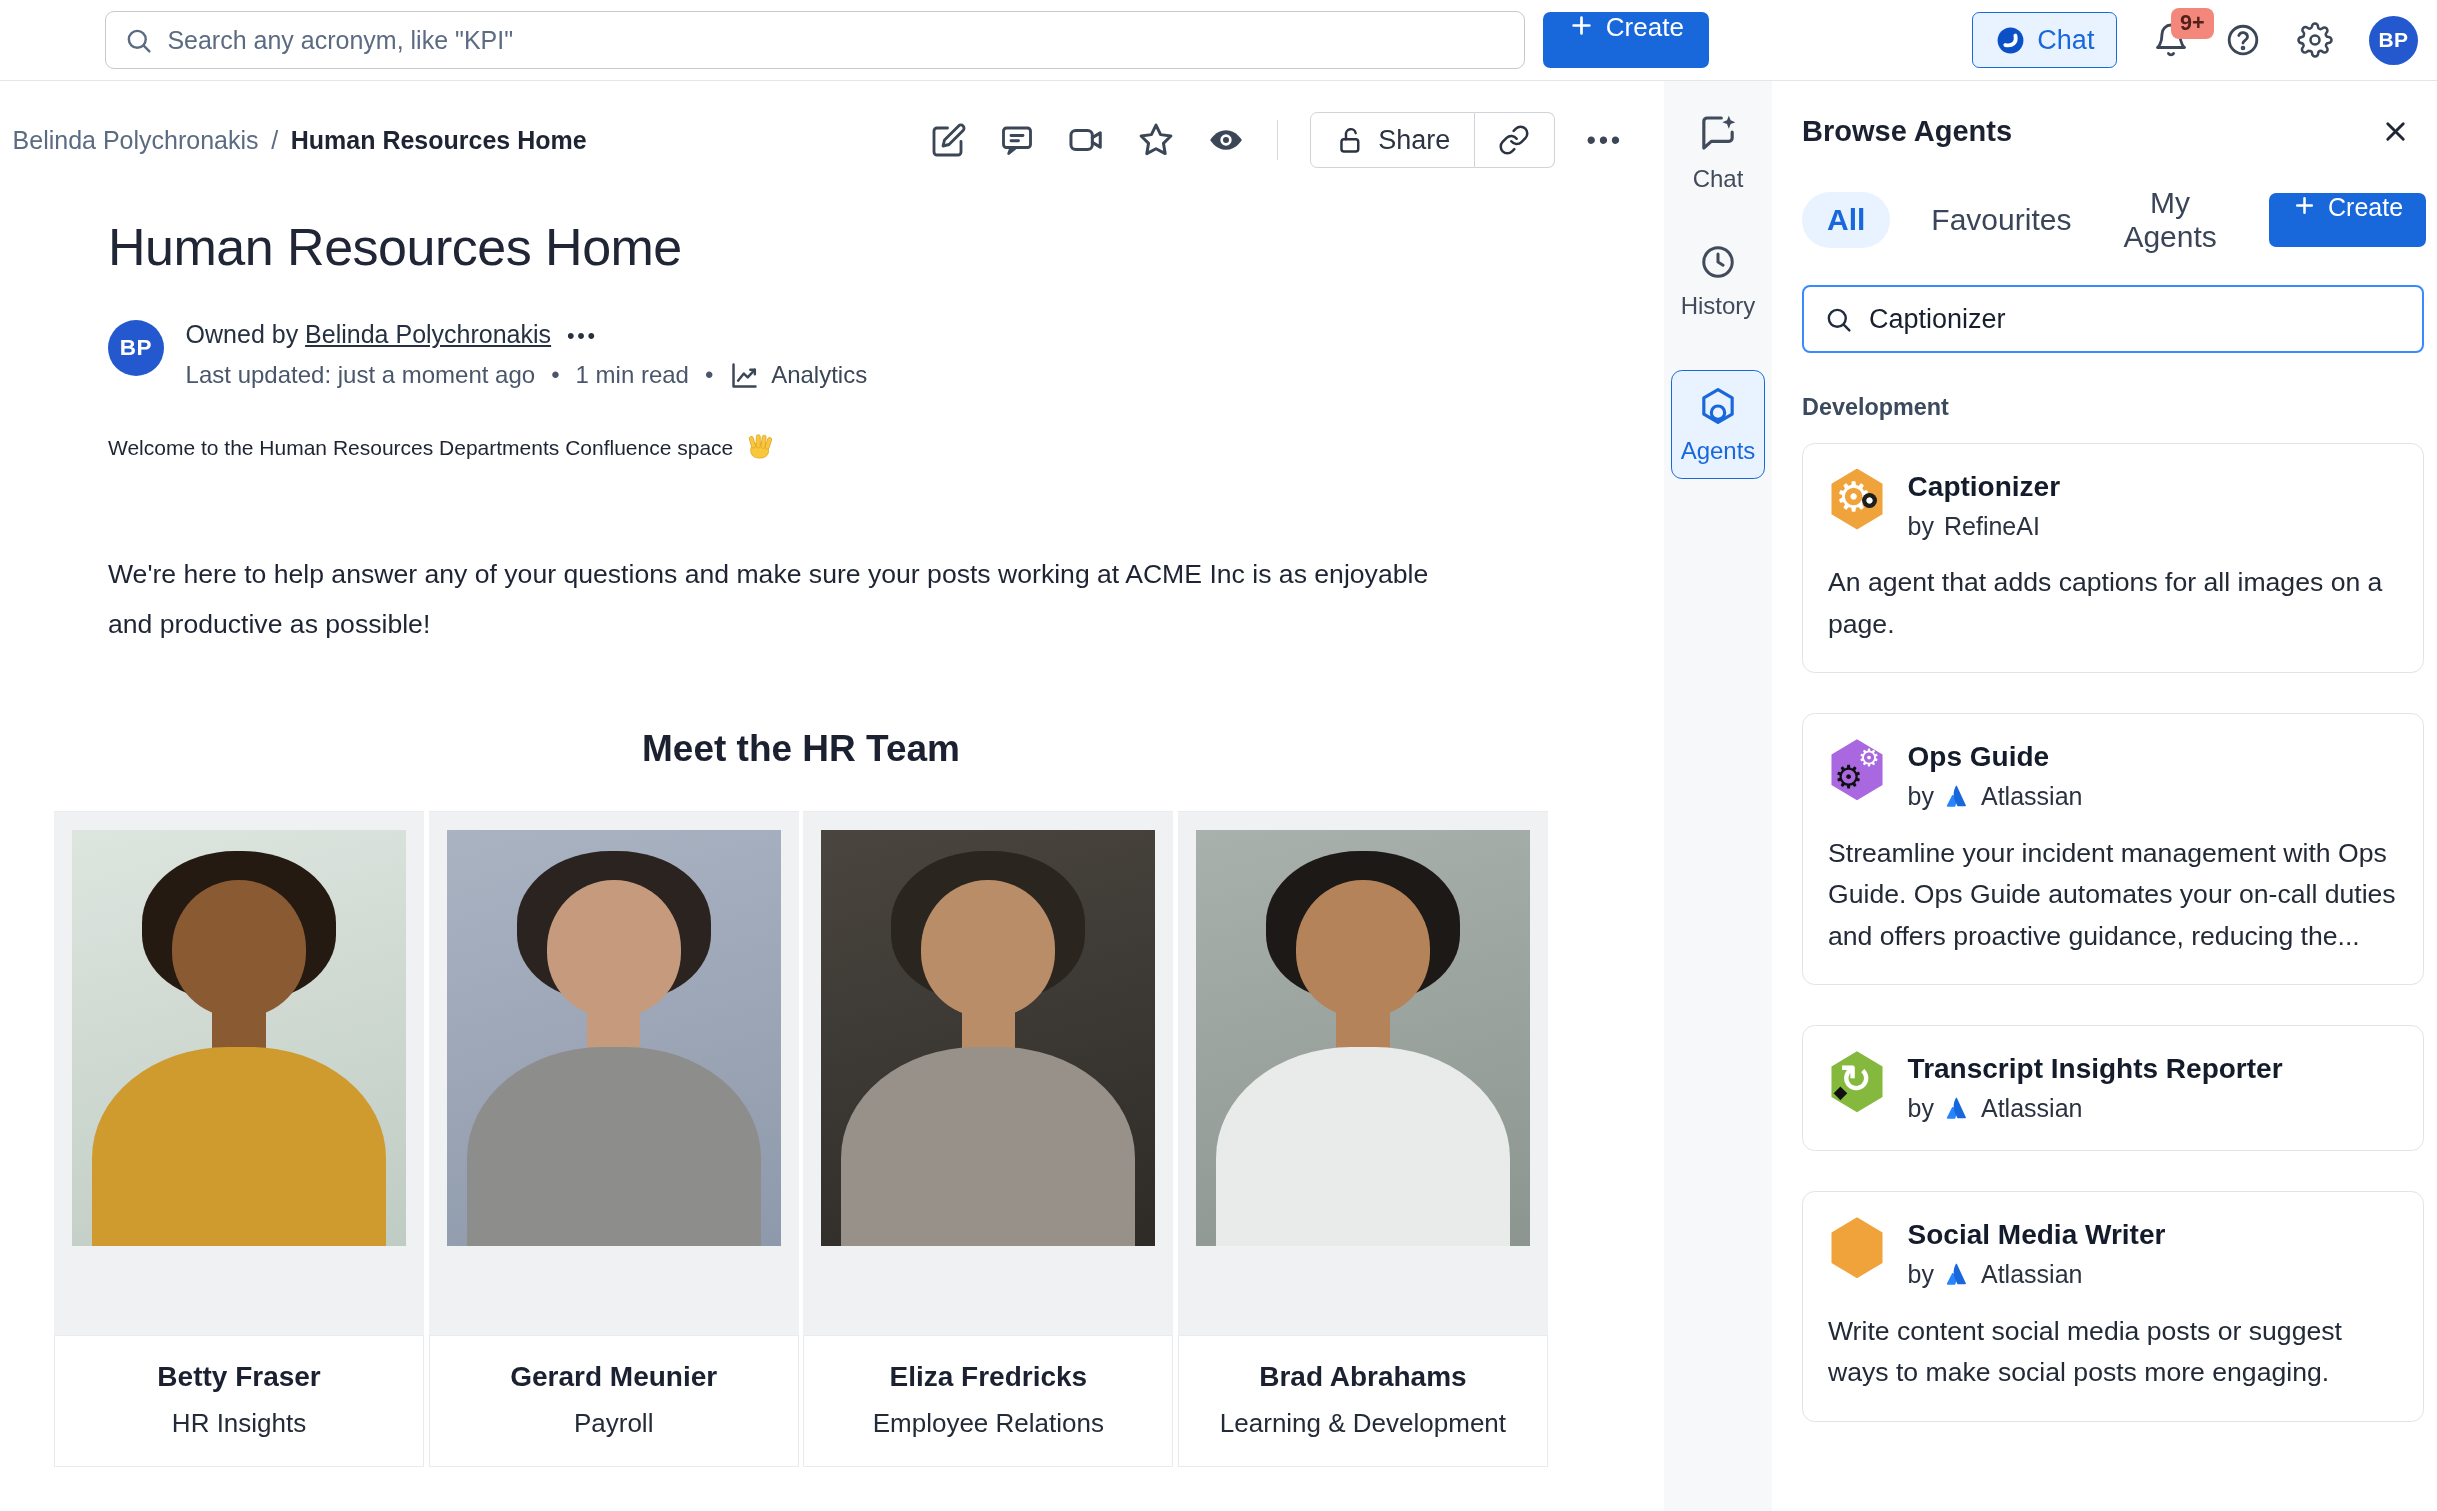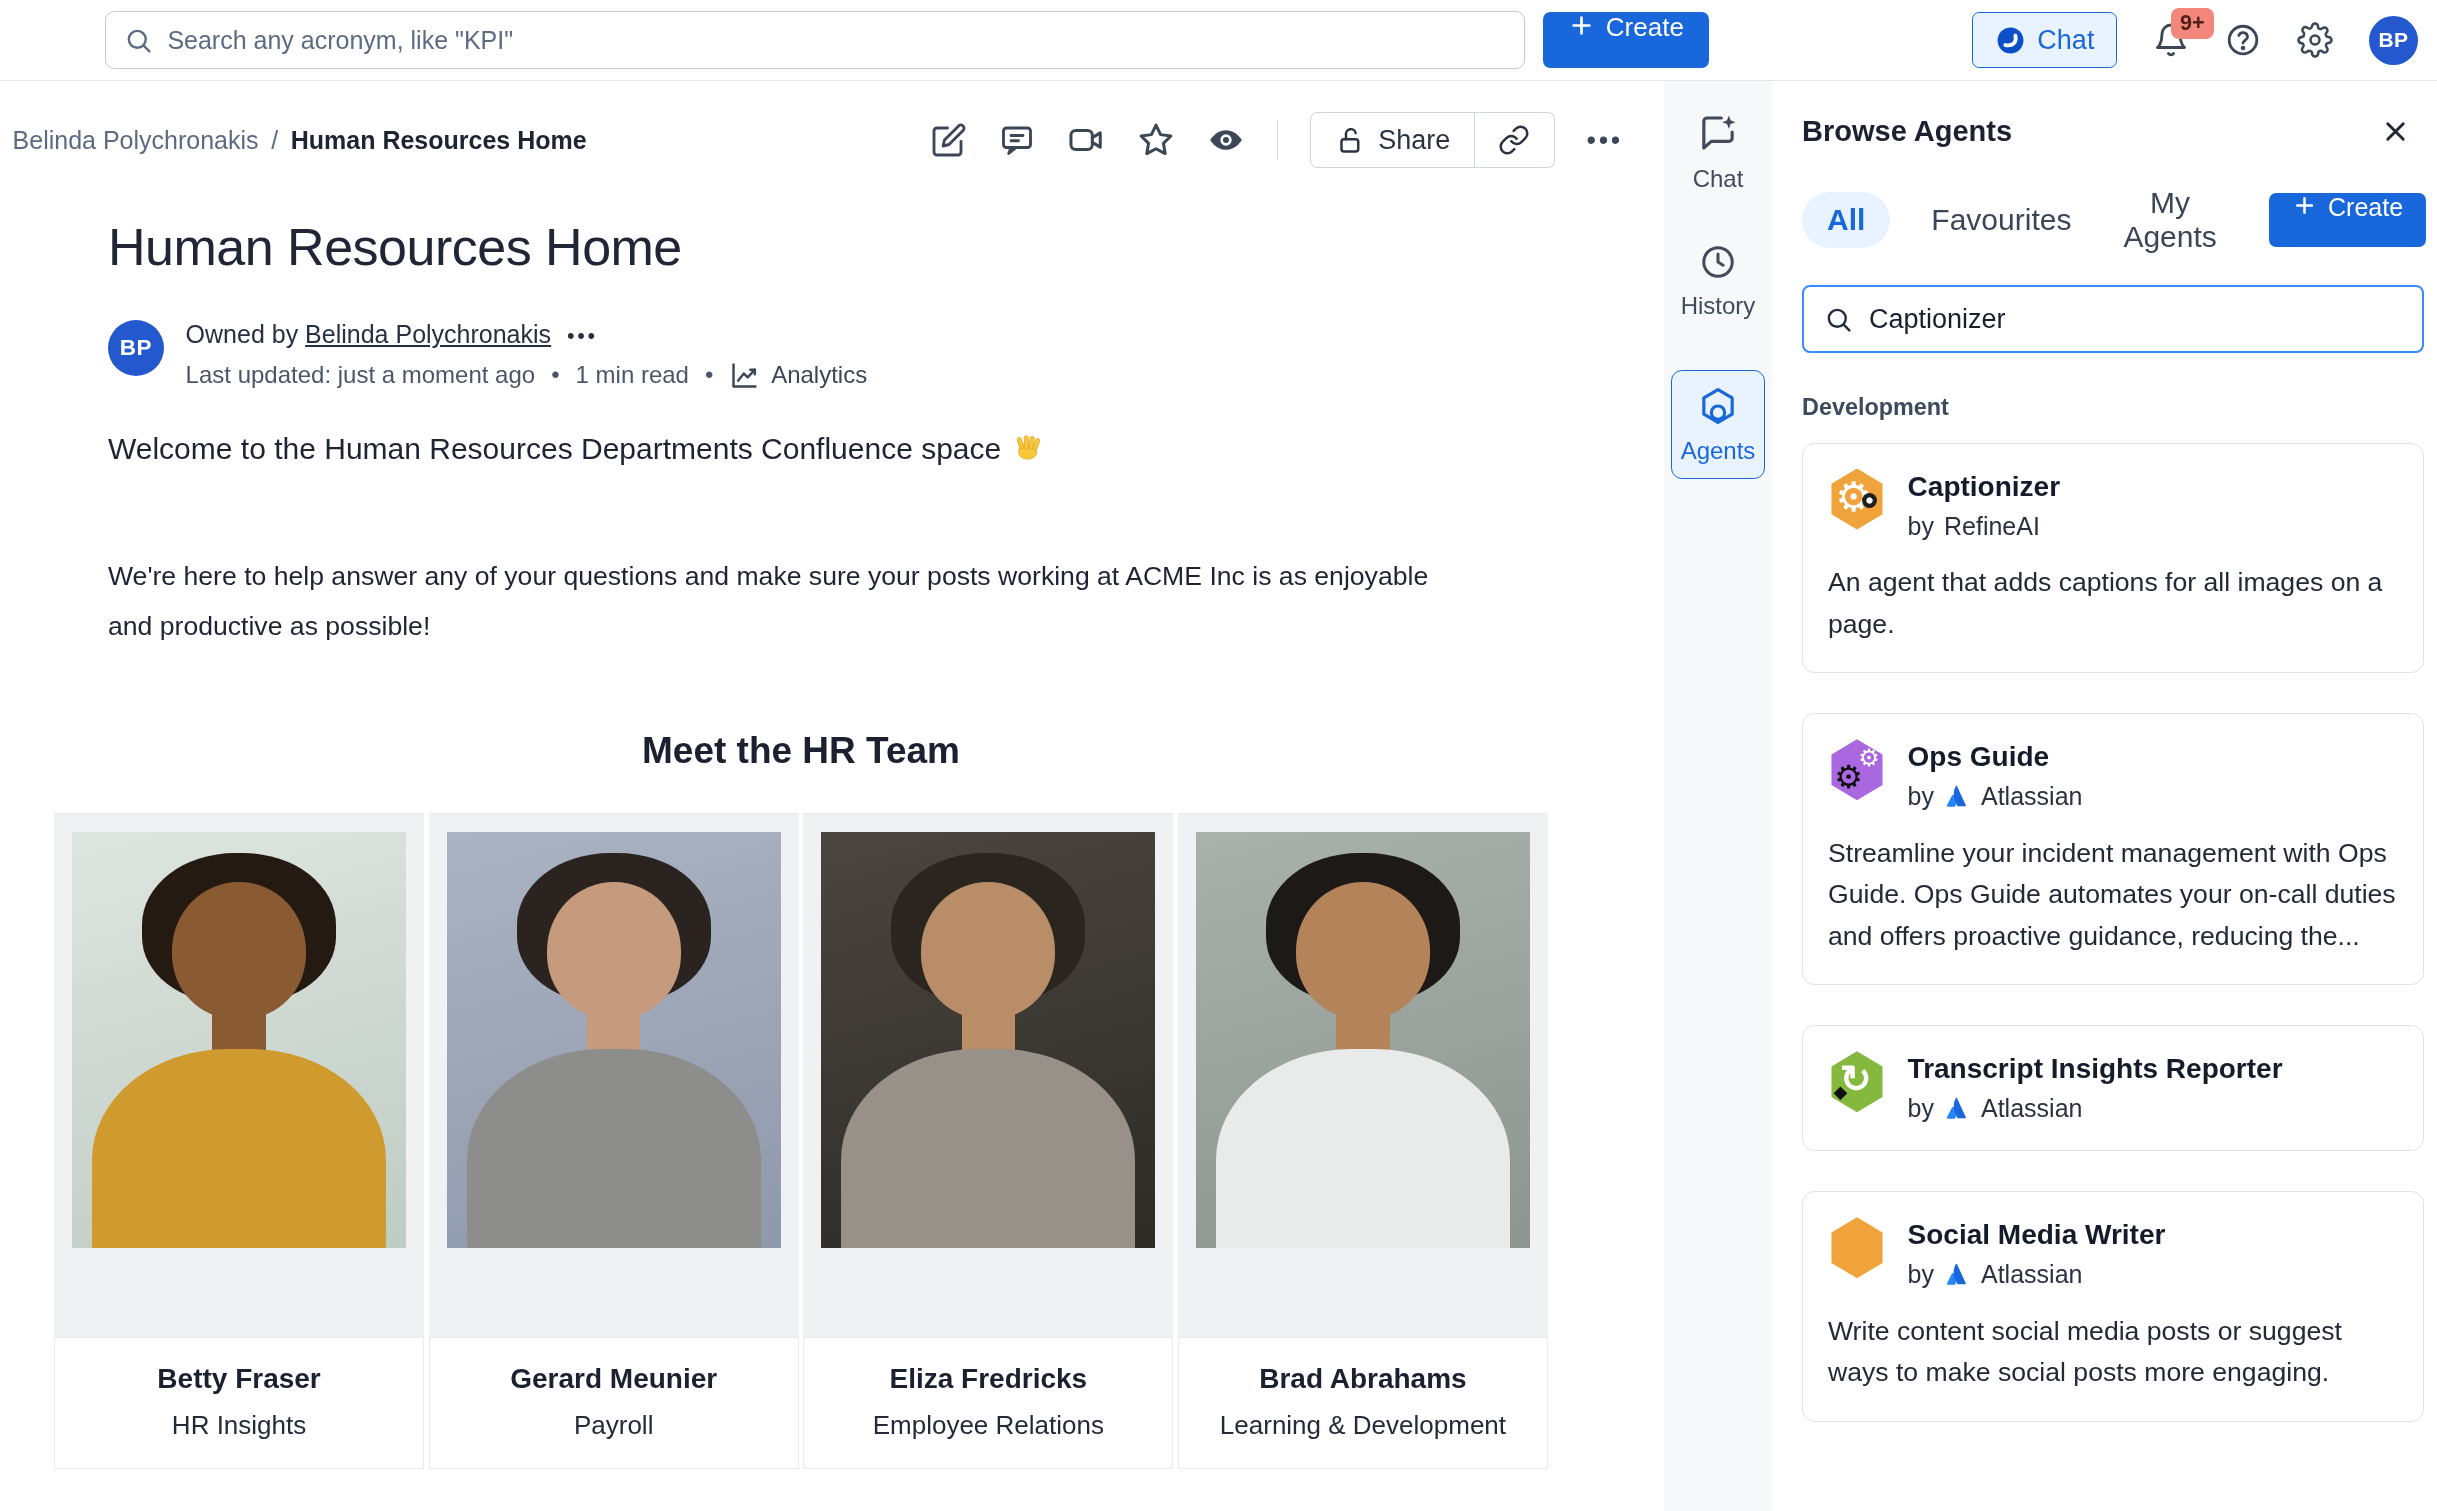--- a/index.html
+++ b/index.html
@@ -67,21 +67,21 @@
   .page-title{ margin:49px 0 0 108px; font-size:52px; font-weight:500; color:#202636; letter-spacing:-0.5px; }
 
   .byline{ margin:43px 0 0 108px; display:flex; gap:21.6px; align-items:flex-start; }
   .byline .avatar{ width:56px; height:56px; font-size:22.5px; }
   .byline-l1{ font-size:25px; color:#253041; }
   .byline-l1 a{ color:#253041; text-decoration:underline; cursor:pointer; }
   .byline-dots{ letter-spacing:2.7px; font-size:21.6px; margin-left:9px; color:#253041; }
   .byline-l2{ margin-top:10.8px; font-size:24px; color:#49566b; display:flex; align-items:center; gap:16px; }
   .analytics{ display:flex; align-items:center; gap:10.8px; color:#3b4656; cursor:pointer; }
 
-  .para{ margin:41px 0 0 108px; font-size:30px; color:#1e2433; display:flex; align-items:center; gap:10.8px; }
+  .para{ margin:41px 0 0 108px; font-size:21px; color:#1e2433; display:flex; align-items:center; gap:10.8px; }
   .para2{ margin:86px 0 0 108px; max-width:1324px; font-size:26.6px; line-height:1.87; color:#1e2433; }
 
   .team-heading{ margin:79px 0 0 54px; width:1494px; text-align:center; font-size:37px; font-weight:bold; color:#1b2130; }
 
   .team-table{ margin:41px 0 0 54px; width:1494px; display:grid; grid-template-columns:repeat(4,1fr); gap:4.5px; }
   .photo-cell{ background:#eff1f3; border-top:1.8px solid #e9ebee; padding:18px 18px 0; height:524px; }
   .portrait{ position:relative; width:100%; height:416px; overflow:hidden;
     background:linear-gradient(165deg, var(--bg1), var(--bg2)); }
   .p-hair{ position:absolute; top:5%; left:21%; width:58%; height:36%; background:var(--hair); border-radius:48% 48% 44% 44%; }
   .p-head{ position:absolute; top:12%; left:30%; width:40%; height:33%; background:var(--skin); border-radius:50% 50% 47% 47%; }

